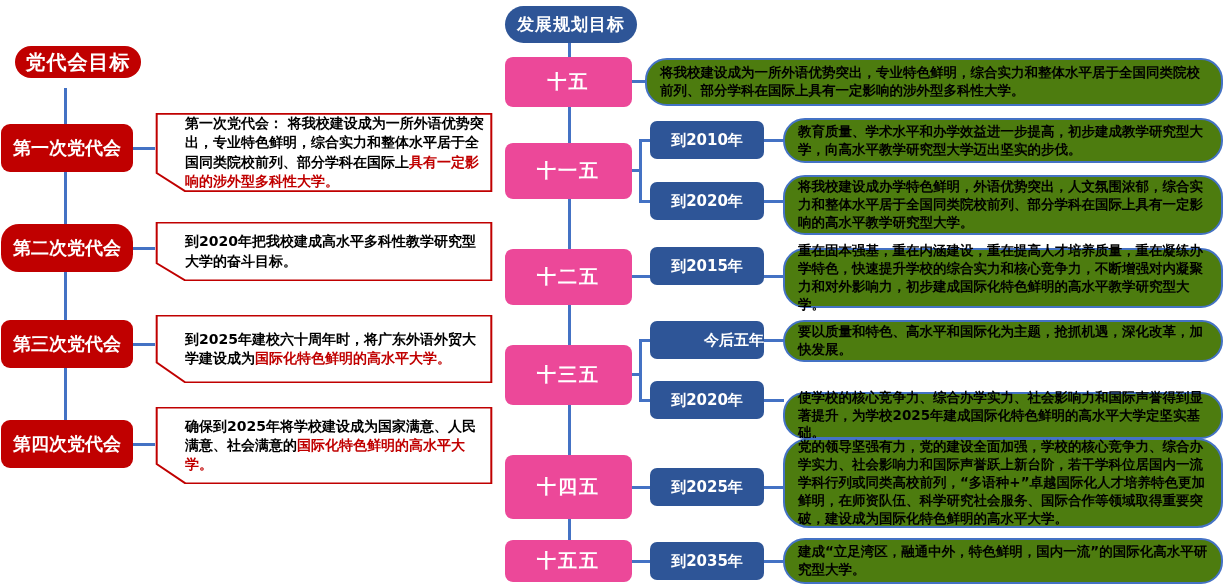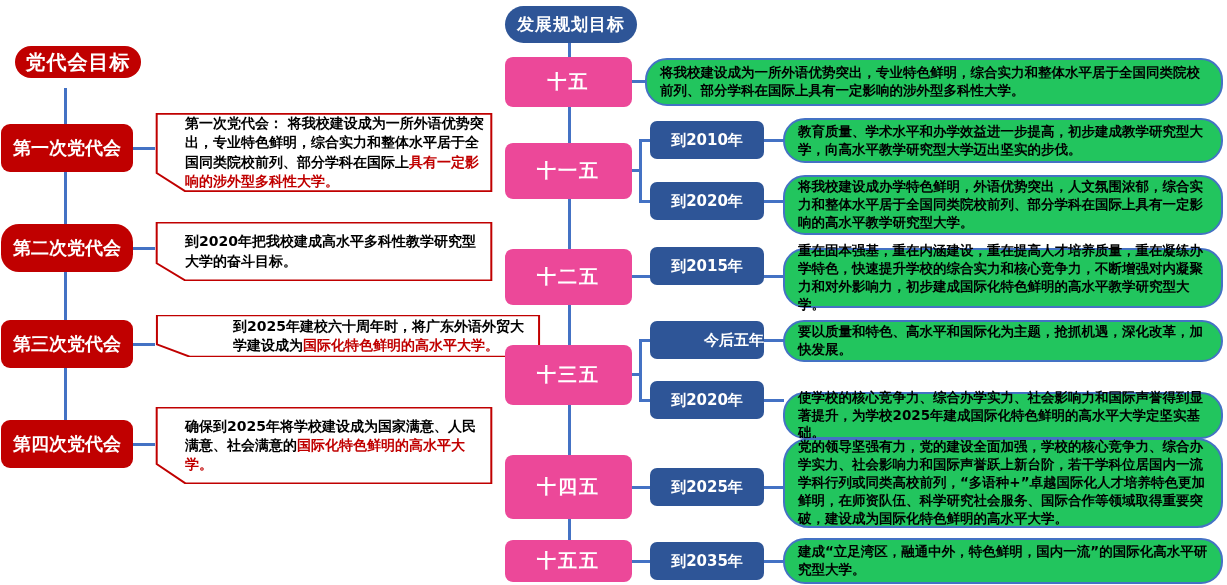--- a/index.html
+++ b/index.html
@@ -17,21 +17,21 @@
   .callout{position:absolute;left:155px;width:338px;}
   .callout svg{position:absolute;left:0;top:0;width:100%;height:100%;}
   .callout .txt{position:relative;height:100%;display:flex;align-items:center;
                 padding:4px 8px 4px 30px;box-sizing:border-box;border-radius:14px;}
   .callout p{margin:0;font-size:14px;font-weight:bold;line-height:1.36;color:#000;}
   .em{color:#C00000;}
   .pbox{position:absolute;left:505px;width:127px;background:#ec4899;border-radius:8px;color:#fff;
         font-weight:bold;font-size:19px;display:flex;align-items:center;justify-content:center;letter-spacing:2px;}
   .sbox{position:absolute;left:650px;width:114px;height:38px;background:#2E5597;border-radius:7px;color:#fff;
         font-weight:bold;font-size:15px;display:flex;align-items:center;justify-content:center;}
-  .bubble{position:absolute;left:783px;width:440px;background:#22c55e;border:2px solid #4472C4;border-radius:22px;
+  .bubble{position:absolute;left:783px;width:440px;background:#4d7c0f;border:2px solid #4472C4;border-radius:22px;
           box-sizing:border-box;display:flex;align-items:center;padding:4px 13px;}
   .bubble p{margin:0;font-size:13.5px;font-weight:bold;line-height:1.33;color:#000;}
 </style>
 </head>
 <body>
 
 <div class="stage">
 
   <div class="vline" style="left:64px;top:88px;height:357px;"></div>
   <div class="hline" style="left:133px;top:147px;width:22px;"></div>
@@ -93,21 +93,21 @@
 
   <div class="callout" style="top:222px;height:59px;">
     <svg viewBox="0 0 100 100" preserveAspectRatio="none">
       <polygon points="0.5,0.8 99.5,0.8 99.5,99.2 9,99.2 0.5,70" fill="#ffffff" stroke="#C00000" stroke-width="2" vector-effect="non-scaling-stroke"></polygon>
     </svg>
     <div class="txt">
         <p><span>到2020年把我校建成高水平多科性教学研究型大学的奋斗目标。</span><span class="em"></span></p>
       </div>
   </div>
 
-  <div class="callout" style="top:315px;height:42px;padding-left:48px;">
+  <div class="callout" style="top:315px;height:68px;">
     <svg viewBox="0 0 100 100" preserveAspectRatio="none">
       <polygon points="0.5,0.8 99.5,0.8 99.5,99.2 9,99.2 0.5,70" fill="#ffffff" stroke="#C00000" stroke-width="2" vector-effect="non-scaling-stroke"></polygon>
     </svg>
     <div class="txt">
         <p><span>到2025年建校六十周年时，将广东外语外贸大学建设成为</span><span class="em">国际化特色鲜明的高水平大学。</span></p>
       </div>
   </div>
 
   <div class="callout" style="top:407px;height:77px;">
     <svg viewBox="0 0 100 100" preserveAspectRatio="none">

